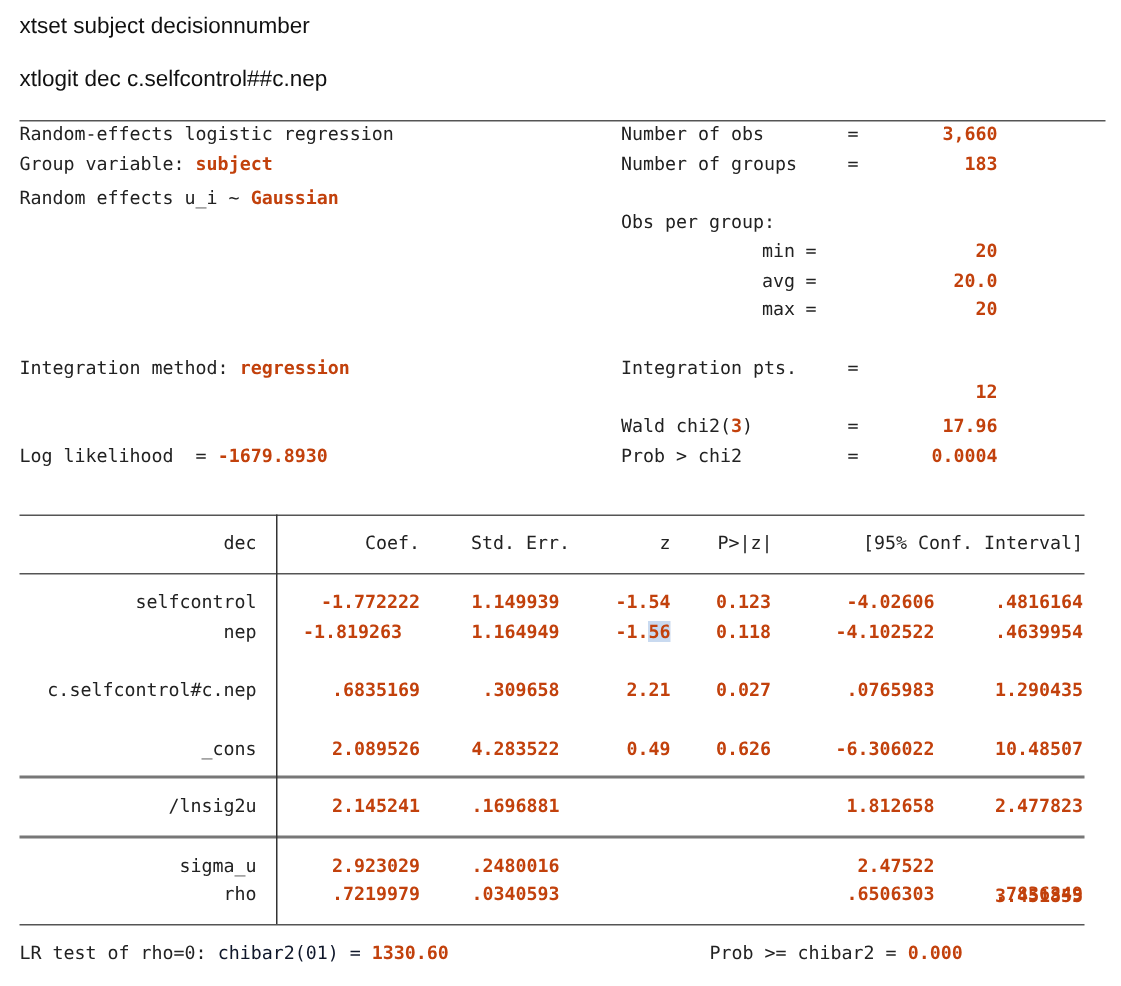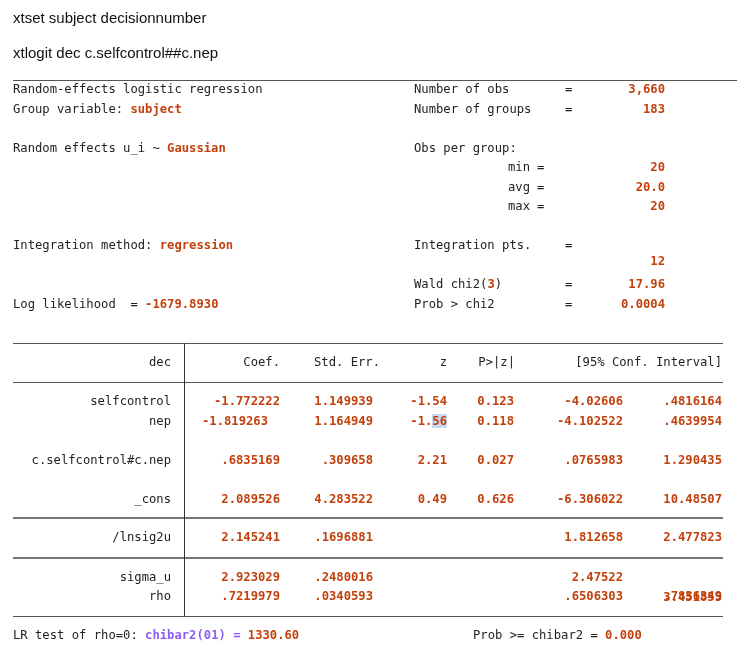--- a/index.html
+++ b/index.html
@@ -4,34 +4,34 @@
 <style>
   html, body { margin:0; padding:0; background:#ffffff; }
   body { width:747px; height:657px; position:relative; overflow:hidden; color:#1a1a1a; }
   .cmd { position:absolute; left:13px; font-family:"Liberation Sans", sans-serif; font-size:15px; color:#111; white-space:pre; }
   .mono { position:absolute; font-family:"DejaVu Sans Mono", monospace; font-size:12.2px; white-space:pre; line-height:19.5px; color:#222; }
   .b { font-weight:bold; color:#c2410c; }
   .r { text-align:right; }
   .hr { position:absolute; height:1px; background:#555; }
   .hr2 { position:absolute; height:2px; background:#777; }
   .vr { position:absolute; width:1px; background:#333; }
-  .blue { color:#8b5cf6;font-weight:bold; }
+  .blue { color:#0f172a; }
   .hl { background:#c9daf0; }
 </style>
 </head>
 <body>
 
 <div class="cmd" style="top:9px;">xtset subject decisionnumber</div>
 <div class="cmd" style="top:44px;">xtlogit dec c.selfcontrol##c.nep</div>
 
 <div class="hr" style="left:13px; top:80px; width:724px;"></div>
 
 <div class="mono" style="left:13px; top:80px;">Random-effects logistic regression</div>
 <div class="mono" style="left:13px; top:100px;"><span>Group variable:</span> <span class="b">subject</span></div>
-<div class="mono" style="left:13px; top:139px;"><span>Random effects u_i ~</span> <span class="b">Gaussian</span></div>
+<div class="mono" style="left:13px; top:123px;"><span>Random effects u_i ~</span> <span class="b">Gaussian</span></div>
 <div class="mono" style="left:13px; top:236px;"><span>Integration method:</span> <span class="b">regression</span></div>
 <div class="mono" style="left:13px; top:295px;"><span>Log likelihood  =</span> <span class="b">-1679.8930</span></div>
 
 <div class="mono" style="left:414px; top:80px;">Number of obs</div>
 <div class="mono" style="left:414px; top:100px;">Number of groups</div>
 <div class="mono" style="left:414px; top:139px;">Obs per group:</div>
 <div class="mono r" style="left:480px; width:50px; top:158px;">min</div>
 <div class="mono r" style="left:480px; width:50px; top:178px;">avg</div>
 <div class="mono r" style="left:480px; width:50px; top:197px;">max</div>
 <div class="mono" style="left:414px; top:236px;">Integration pts.</div>

